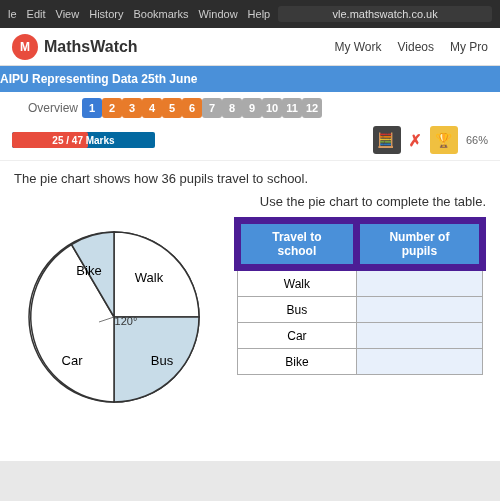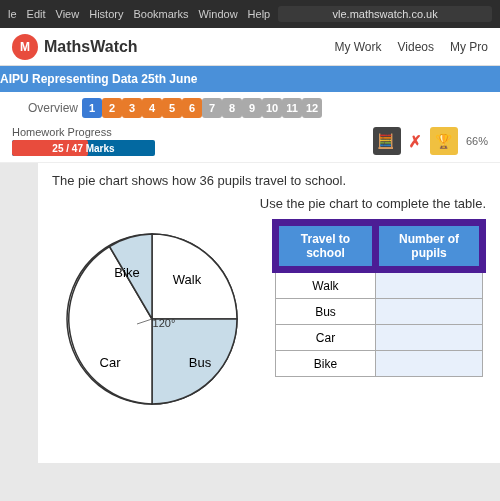--- a/index.html
+++ b/index.html
@@ -191,21 +191,20 @@
     .percent-badge {
       font-size: 11px;
       color: #666;
     }
 
     
     .main-content {
       background: white;
       padding: 10px 14px;
       min-height: 300px;
-      margin-left: 38px;
     }
 
     .question-text {
       font-size: 13px;
       color: #333;
       margin-bottom: 8px;
     }
     .use-chart-text {
       font-size: 13px;
       color: #333;
@@ -303,21 +302,20 @@
   <span class="tab-num gray">7</span>
   <span class="tab-num gray">8</span>
   <span class="tab-num gray">9</span>
   <span class="tab-num gray">10</span>
   <span class="tab-num gray">11</span>
   <span class="tab-num gray">12</span>
 </div>
 
 <div class="progress-bars">
   <div class="progress-item">
-    <span class="progress-label">Homework Progress</span>
     <div class="progress-bar-container">
       <div class="progress-bar-fill" style="width: 53%;"></div>
       <div class="progress-bar-text">25 / 47 Marks</div>
     </div>
   </div>
   <div class="icons-right">
     <div class="calc-icon">🧮</div>
     <div style="color:#e84c3d; font-size:16px; font-weight:bold;">✗</div>
     <div class="trophy-icon">🏆</div>
     <span class="percent-badge">66%</span>

